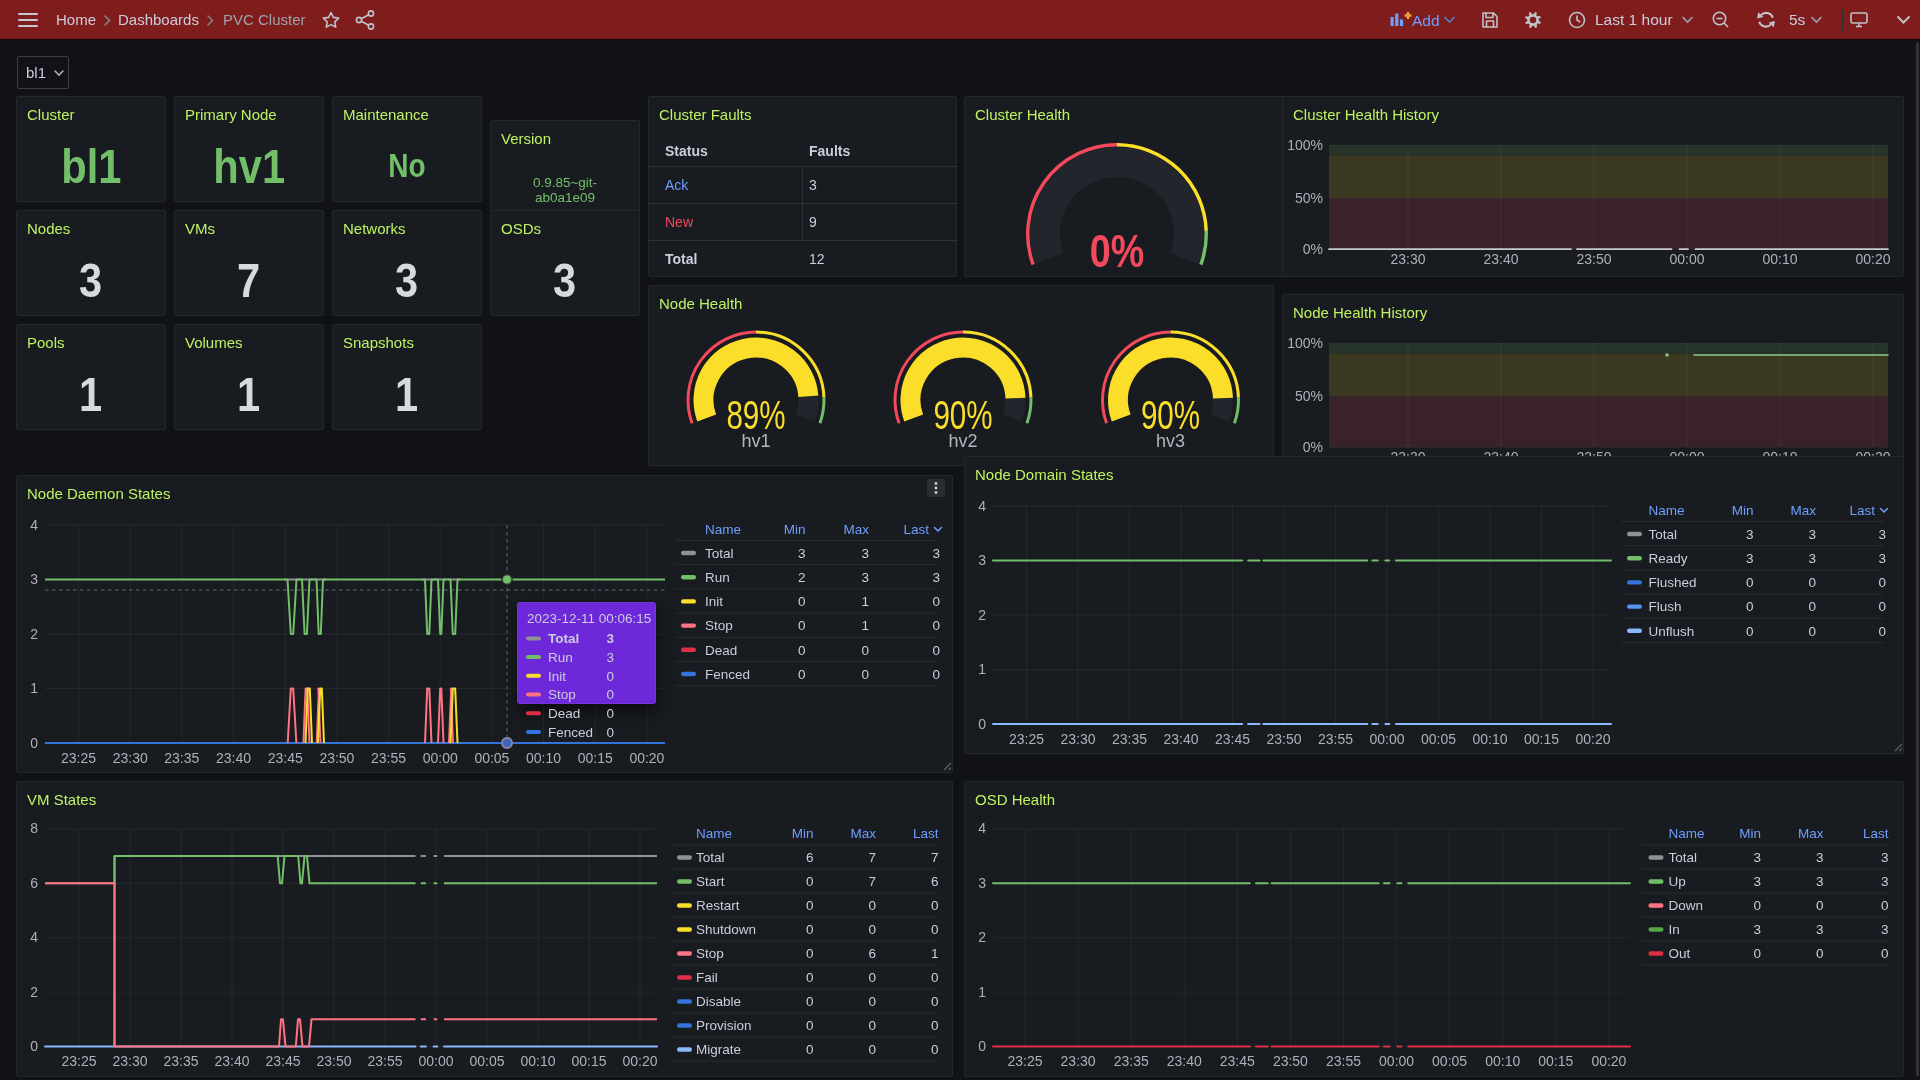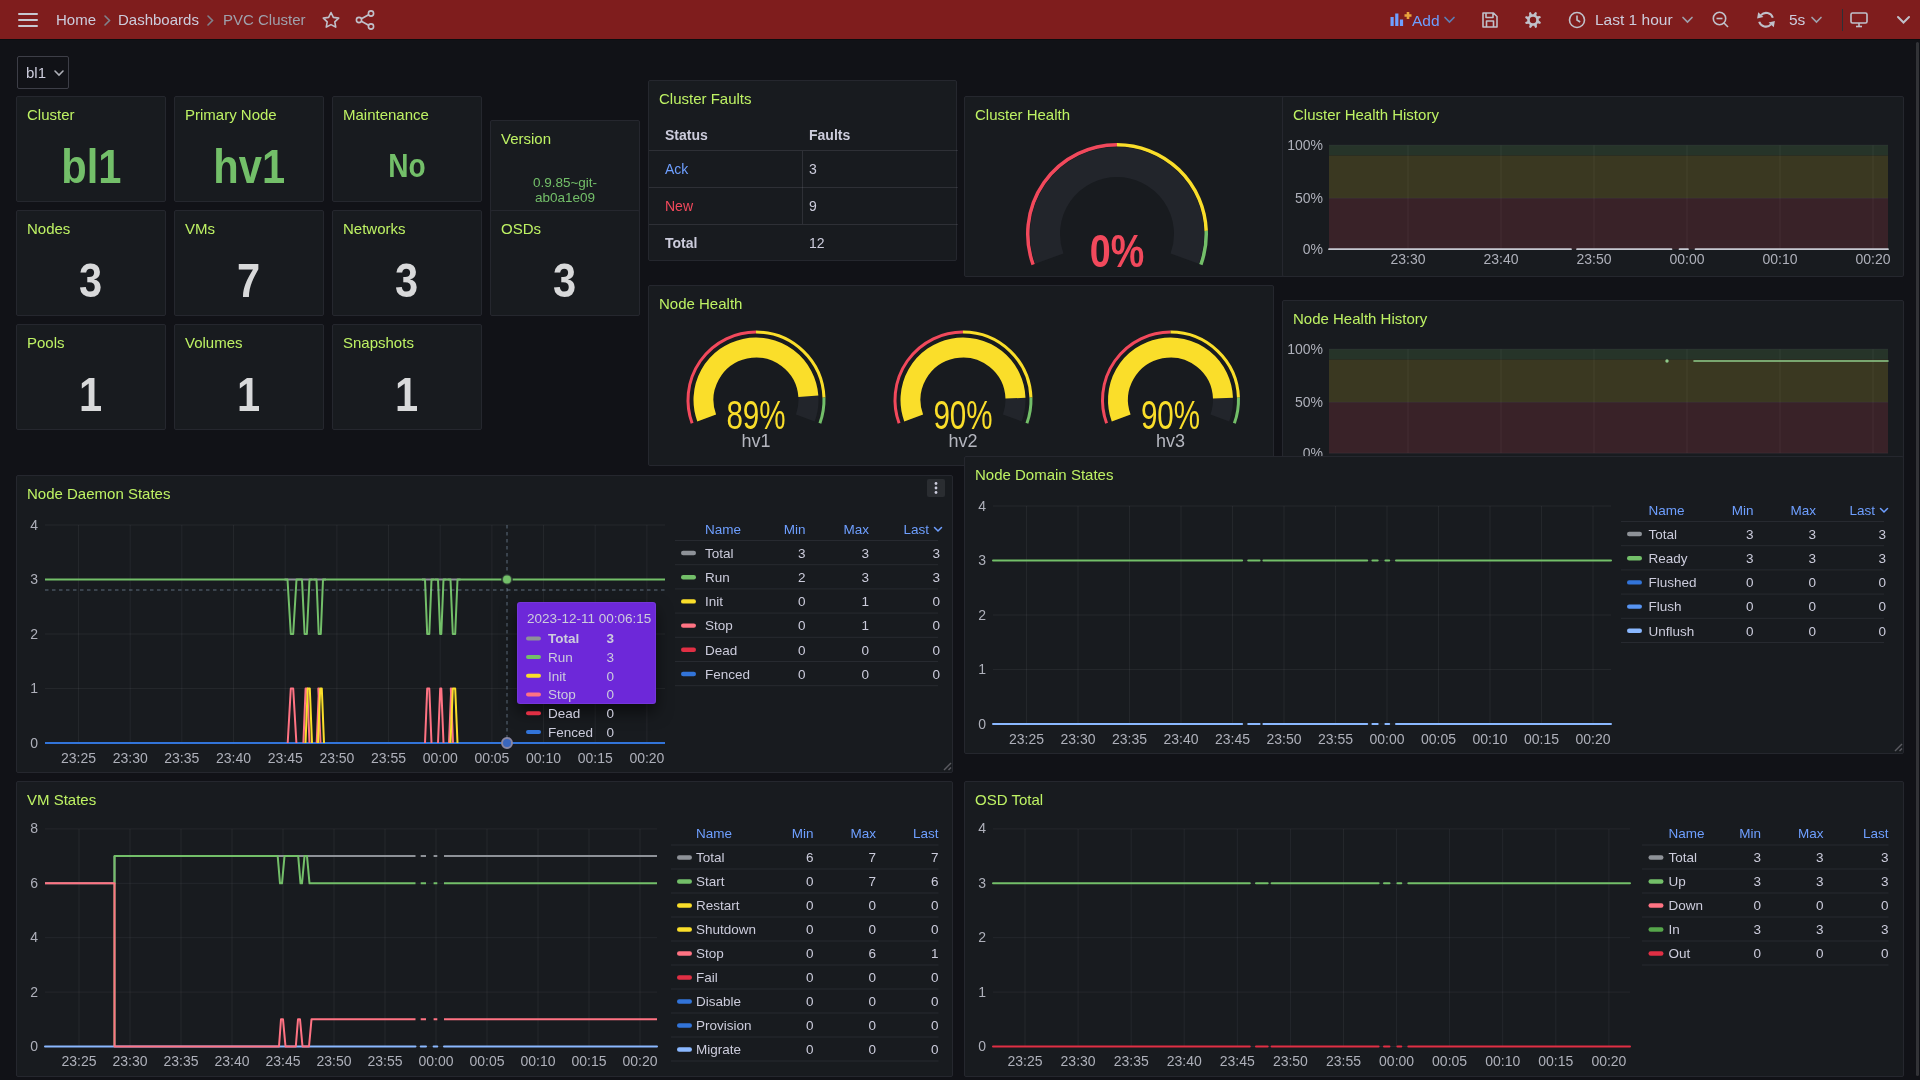--- a/index.html
+++ b/index.html
@@ -134,21 +134,21 @@
     <div class="statv" style="top:32px;height:74px;display:flex;align-items:center;justify-content:center;font-size:49px;color:#d8d9da;">
       <span style="display:inline-block;transform:scaleX(0.85);font-weight:700;">1</span>
     </div>
   </div>
 <div class="panel" style="left:332px;top:324px;width:150px;height:106px;">
     <div class="ptitle">Snapshots</div>
     <div class="statv" style="top:32px;height:74px;display:flex;align-items:center;justify-content:center;font-size:49px;color:#d8d9da;">
       <span style="display:inline-block;transform:scaleX(0.85);font-weight:700;">1</span>
     </div>
   </div>
-<div class="panel" style="left:648px;top:80px;width:309px;height:181px;">
+<div class="panel" style="left:648px;top:96px;width:309px;height:181px;">
 <div class="ptitle">Cluster Faults</div>
 <svg width="309" height="181">
  <text x="16" y="59" font-size="14" font-weight="700" fill="#ccccdc">Status</text>
  <text x="160" y="59" font-size="14" font-weight="700" fill="#ccccdc">Faults</text>
  <g stroke="rgba(204,204,220,0.12)" stroke-width="1">
   <line x1="0" y1="69.5" x2="309" y2="69.5"></line>
         <line x1="0" y1="106.5" x2="309" y2="106.5"></line>
         <line x1="0" y1="143.5" x2="309" y2="143.5"></line>
   <line x1="153.5" y1="70" x2="153.5" y2="143"></line>
  </g>
@@ -216,21 +216,21 @@
       <text x="311.0" y="166.5" text-anchor="middle" font-size="14" fill="#aeb0ba">23:50</text>
       <line x1="404.0" y1="48.2" x2="404.0" y2="152.2" stroke="rgba(204,204,220,0.065)" stroke-width="1"></line>
       <text x="404.0" y="166.5" text-anchor="middle" font-size="14" fill="#aeb0ba">00:00</text>
       <line x1="497.0" y1="48.2" x2="497.0" y2="152.2" stroke="rgba(204,204,220,0.065)" stroke-width="1"></line>
       <text x="497.0" y="166.5" text-anchor="middle" font-size="14" fill="#aeb0ba">00:10</text>
       <line x1="590.0" y1="48.2" x2="590.0" y2="152.2" stroke="rgba(204,204,220,0.065)" stroke-width="1"></line>
       <text x="590.0" y="166.5" text-anchor="middle" font-size="14" fill="#aeb0ba">00:20</text>
       <path d="M 46.0 152.20 H 288.0 M 294.0 152.20 H 388.5 M 396.5 152.20 H 405.0 M 412.5 152.20 H 605.0" stroke="#c6c8d1" stroke-width="1.7" fill="none" stroke-linecap="round"></path>
     </svg>
   </div>
-<div class="panel" style="left:1282px;top:300px;width:622px;height:181px;">
+<div class="panel" style="left:1282px;top:294px;width:622px;height:181px;">
     <div class="ptitle">Node Health History</div>
     <svg width="622" height="181">
       <rect x="46" y="48.2" width="559" height="10.4" fill="#263429"></rect>
       <rect x="46" y="58.6" width="559" height="42.7" fill="#3a3821"></rect>
       <rect x="46" y="101.3" width="559" height="50.9" fill="#392228"></rect>
       <line x1="46" y1="48.2" x2="605" y2="48.2" stroke="rgba(204,204,220,0.065)" stroke-width="1"></line>
       <text x="40" y="52.7" text-anchor="end" font-size="14" fill="#aeb0ba">100%</text>
       <line x1="46" y1="101.3" x2="605" y2="101.3" stroke="rgba(204,204,220,0.065)" stroke-width="1"></line>
       <text x="40" y="105.8" text-anchor="end" font-size="14" fill="#aeb0ba">50%</text>
       <line x1="46" y1="152.2" x2="605" y2="152.2" stroke="rgba(204,204,220,0.065)" stroke-width="1"></line>
@@ -554,21 +554,21 @@
       <text x="859" y="248.2" text-anchor="end" font-size="13.5" fill="#ccccdc">0</text>
       <text x="921.5" y="248.2" text-anchor="end" font-size="13.5" fill="#ccccdc">0</text>
       <rect x="660" y="265.3" width="15" height="4.4" rx="2.2" fill="#8AB8FF"></rect>
       <text x="679" y="272.2" font-size="13.5" fill="#ccccdc">Migrate</text>
       <text x="796.5" y="272.2" text-anchor="end" font-size="13.5" fill="#ccccdc">0</text>
       <text x="859" y="272.2" text-anchor="end" font-size="13.5" fill="#ccccdc">0</text>
       <text x="921.5" y="272.2" text-anchor="end" font-size="13.5" fill="#ccccdc">0</text>
     </svg>
   </div>
 <div class="panel" style="left:964px;top:781px;width:940px;height:296px;">
-    <div class="ptitle">OSD Total</div>
+    <div class="ptitle">OSD Health</div>
     <svg width="940" height="296">
       <line x1="28" y1="264.5" x2="665" y2="264.5" stroke="rgba(204,204,220,0.065)" stroke-width="1"></line>
       <text x="21" y="269.0" text-anchor="end" font-size="14" fill="#aeb0ba">0</text>
       <line x1="28" y1="210.1" x2="665" y2="210.1" stroke="rgba(204,204,220,0.065)" stroke-width="1"></line>
       <text x="21" y="214.6" text-anchor="end" font-size="14" fill="#aeb0ba">1</text>
       <line x1="28" y1="155.7" x2="665" y2="155.7" stroke="rgba(204,204,220,0.065)" stroke-width="1"></line>
       <text x="21" y="160.2" text-anchor="end" font-size="14" fill="#aeb0ba">2</text>
       <line x1="28" y1="101.3" x2="665" y2="101.3" stroke="rgba(204,204,220,0.065)" stroke-width="1"></line>
       <text x="21" y="105.8" text-anchor="end" font-size="14" fill="#aeb0ba">3</text>
       <line x1="28" y1="46.9" x2="665" y2="46.9" stroke="rgba(204,204,220,0.065)" stroke-width="1"></line>

